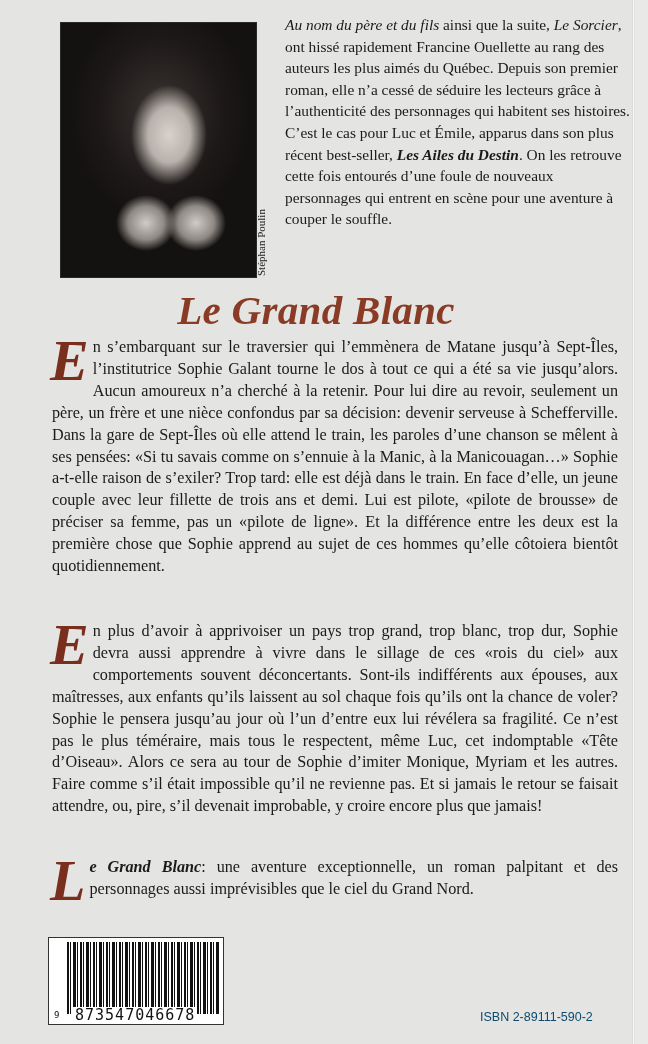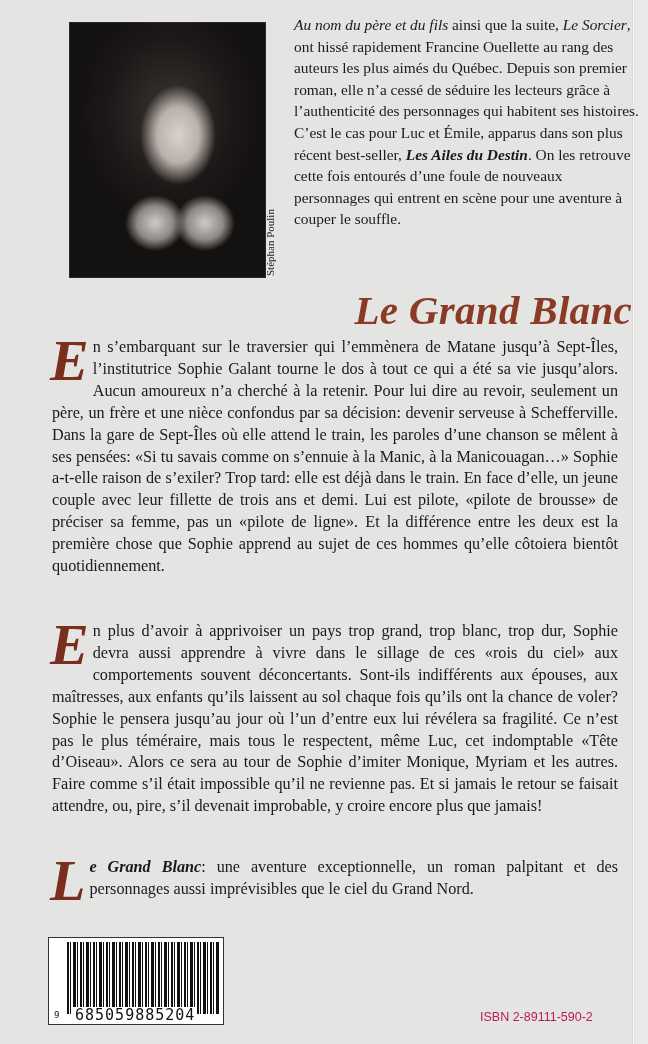--- a/index.html
+++ b/index.html
@@ -11,21 +11,21 @@
       position: relative;
     }
     .spine-line {
       position: absolute; top: 0; bottom: 0; left: 632px; width: 3px;
       background: linear-gradient(to right, #cfcfcd, #f6f6f4, #d8d8d6);
     }
     .spine-right {
       position: absolute; top: 0; bottom: 0; left: 635px; right: 0;
       background: #e9e9e7;
     }
-    .top-section { position: absolute; top: 0; left: 16px; width: 632px; height: 290px; }
+    .top-section { position: absolute; top: 0; left: 7px; width: 632px; height: 290px; }
     .photo {
       position: absolute; left: 53px; top: 22px; width: 195px; height: 254px;
       background:
         radial-gradient(ellipse 38px 50px at 108px 112px, #d8d2cc 0%, #b9b2ac 55%, rgba(0,0,0,0) 100%),
         radial-gradient(ellipse 30px 28px at 85px 200px, #d0cbc6 0%, #8e8984 60%, rgba(0,0,0,0) 100%),
         radial-gradient(ellipse 30px 28px at 135px 200px, #d0cbc6 0%, #8e8984 60%, rgba(0,0,0,0) 100%),
         radial-gradient(ellipse 90px 110px at 100px 90px, #3b3533 0%, #1c1817 70%, #141211 100%);
       border: 1px solid #2a2a2a;
     }
     .photo-credit {
@@ -34,21 +34,21 @@
       font-size: 11px; color: #222; white-space: nowrap;
     }
     .bio {
       position: absolute; left: 278px; top: 14px; width: 345px;
       font-size: 15.4px; line-height: 21.6px; margin: 0;
     }
     .bio i { font-style: italic; }
     .bio b { font-weight: bold; font-style: italic; }
     .title {
       position: absolute; left: 0; width: 632px; top: 286px;
-      text-align: right; margin: 0;
+      text-align: center; margin: 0;
       font-size: 41px; font-style: italic; font-weight: bold;
       color: #8a3b26; letter-spacing: 0.3px;
     }
     .body-text {
       position: absolute; left: 52px; width: 566px;
       font-size: 16.2px; line-height: 21.9px; margin: 0;
       text-align: justify;
     }
     .dropcap {
       float: left; font-size: 58px; line-height: 44px;
@@ -73,21 +73,21 @@
       position: absolute; left: 5px; bottom: 4px; font-size: 9px;
       font-family: "DejaVu Sans Mono", monospace; color: #111;
     }
     .barcode-digits {
       position: absolute; left: 24px; bottom: 1px; background: #fff; padding: 0 2px;
       font-size: 15px; letter-spacing: 1px; line-height: 16px;
       font-family: "DejaVu Sans Mono", monospace; color: #111;
     }
     .isbn {
       position: absolute; left: 480px; top: 1010px;
-      font-family: "Liberation Sans", sans-serif; font-size: 12.5px; color: #be185d;
+      font-family: "Liberation Sans", sans-serif; font-size: 12.5px; color: #0c4a6e;
     }
   </style>
 </head>
 <body>
 
 <div class="spine-line"></div>
 <div class="spine-right"></div>
 
 <div class="top-section">
   <div class="photo" title="Portrait of Francine Ouellette, chin resting on fists"></div>
@@ -99,16 +99,16 @@
 
 <p class="body-text" id="p1"><span class="dropcap">E</span><span>n s’embarquant sur le traversier qui l’emmènera de Matane jusqu’à Sept-Îles, l’institutrice Sophie Galant tourne le dos à tout ce qui a été sa vie jusqu’alors. Aucun amoureux n’a cherché à la retenir. Pour lui dire au revoir, seulement un père, un frère et une nièce confondus par sa décision: devenir serveuse à Schefferville. Dans la gare de Sept-Îles où elle attend le train, les paroles d’une chanson se mêlent à ses pensées: «Si tu savais comme on s’ennuie à la Manic, à la Manicouagan…» Sophie a-t-elle raison de s’exiler? Trop tard: elle est déjà dans le train. En face d’elle, un jeune couple avec leur fillette de trois ans et demi. Lui est pilote, «pilote de brousse» de préciser sa femme, pas un «pilote de ligne». Et la différence entre les deux est la première chose que Sophie apprend au sujet de ces hommes qu’elle côtoiera bientôt quotidiennement.</span></p>
 
 <p class="body-text" id="p2"><span class="dropcap">E</span><span>n plus d’avoir à apprivoiser un pays trop grand, trop blanc, trop dur, Sophie devra aussi apprendre à vivre dans le sillage de ces «rois du ciel» aux comportements souvent déconcertants. Sont-ils indifférents aux épouses, aux maîtresses, aux enfants qu’ils laissent au sol chaque fois qu’ils ont la chance de voler? Sophie le pensera jusqu’au jour où l’un d’entre eux lui révélera sa fragilité. Ce n’est pas le plus téméraire, mais tous le respectent, même Luc, cet indomptable «Tête d’Oiseau». Alors ce sera au tour de Sophie d’imiter Monique, Myriam et les autres. Faire comme s’il était impossible qu’il ne revienne pas. Et si jamais le retour se faisait attendre, ou, pire, s’il devenait improbable, y croire encore plus que jamais!</span></p>
 
 <p class="body-text" id="p3"><span class="dropcap">L</span><span class="p3-lead">e Grand Blanc</span><span>: une aventure exceptionnelle, un roman palpitant et des personnages aussi imprévisibles que le ciel du Grand Nord.</span></p>
 
 <div class="barcode">
   <div class="bars"></div>
   <span class="barcode-digit-left">9</span>
-  <span class="barcode-digits">685059885204</span>
+  <span class="barcode-digits">873547046678</span>
 </div>
 
 <div class="isbn">ISBN 2-89111-590-2</div>
 
 </body></html>

